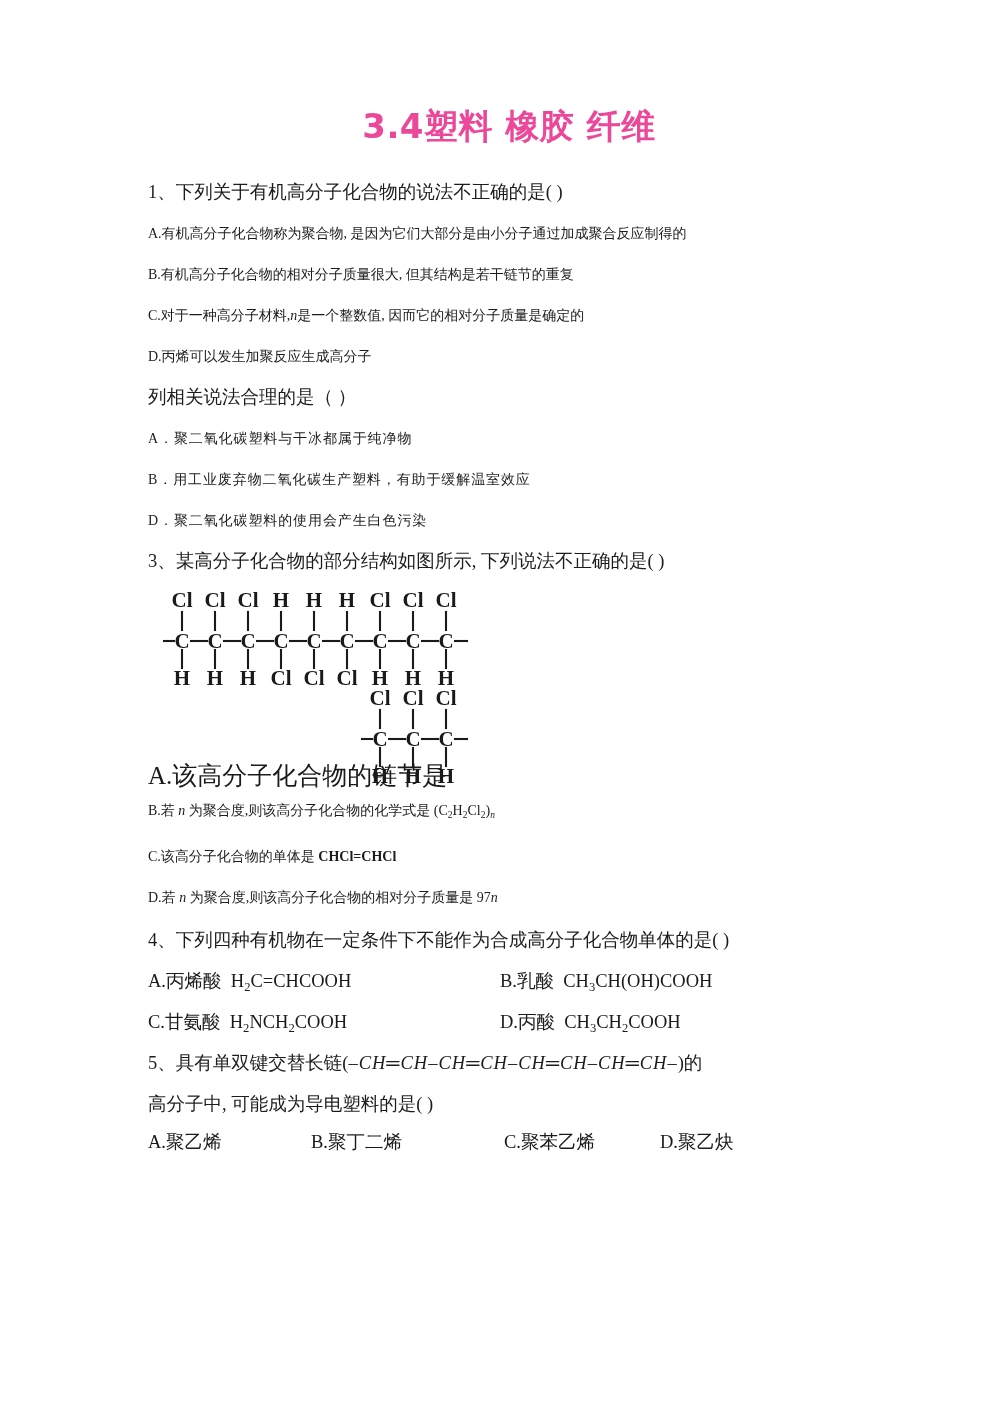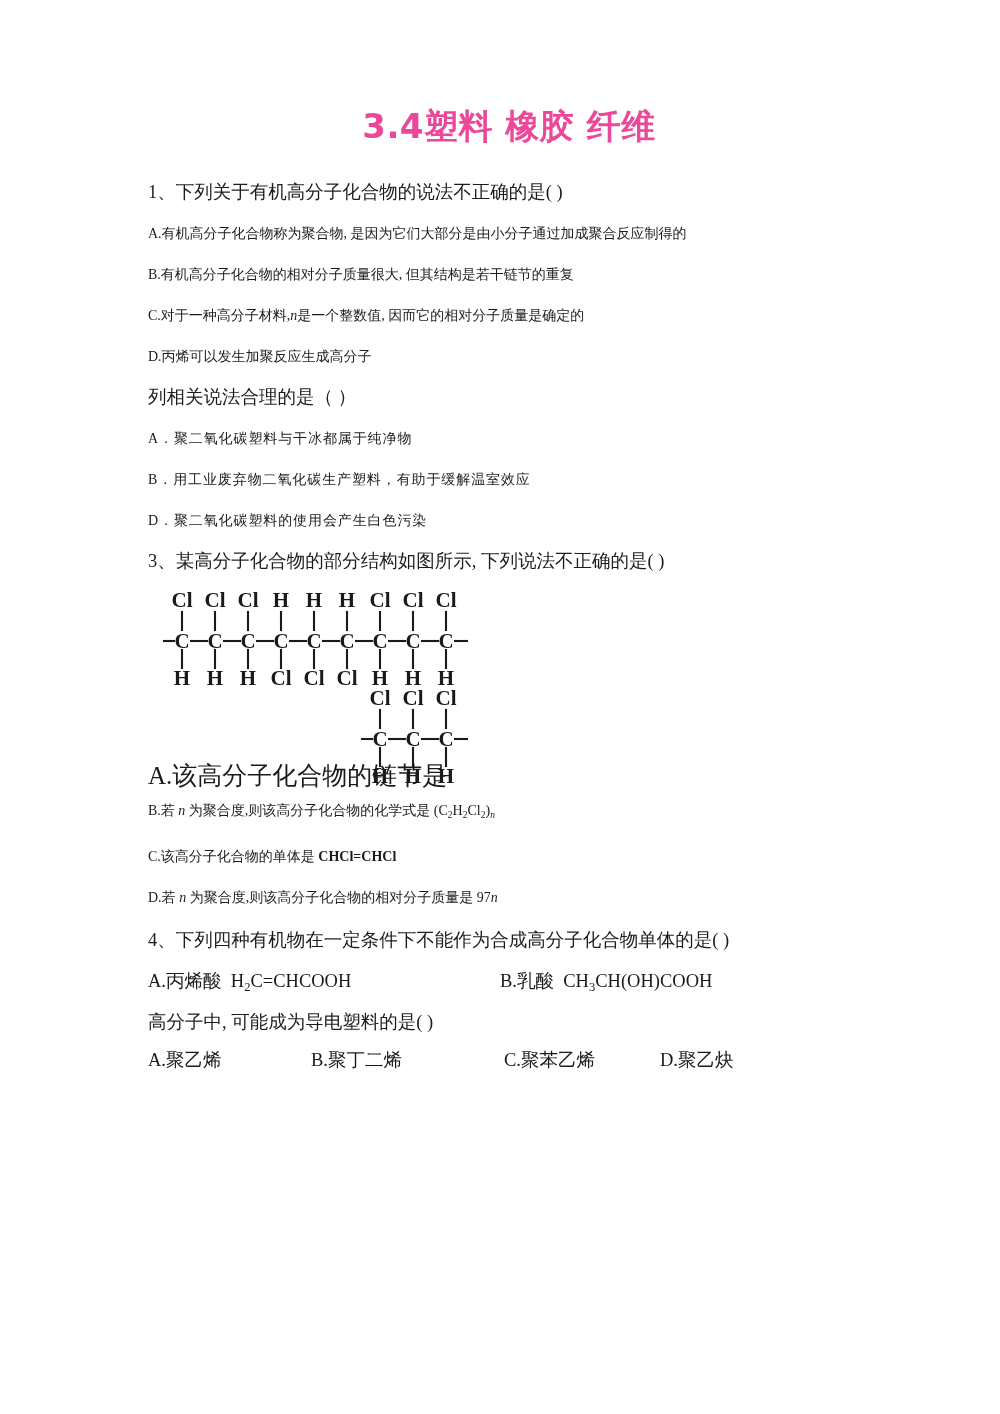--- a/index.html
+++ b/index.html
@@ -231,21 +231,32 @@
 
     <div class="line q-stem" style="margin-top:2px;">4、下列四种有机物在一定条件下不能作为合成高分子化合物单体的是(  )</div>
     <div class="cols">
       <span style="left:0px;">
         <span>A.丙烯酸</span>&nbsp;&nbsp;<span class="sf">H<sub>2</sub>C=CHCOOH</span>
       </span>
       <span style="left:352px;">
         <span>B.乳酸</span>&nbsp;&nbsp;<span class="sf">CH<sub>3</sub>CH(OH)COOH</span>
       </span>
     </div>
-
+    <div class="cols">
+      <span style="left:0px;">
+        <span>C.甘氨酸</span>&nbsp;&nbsp;<span class="sf">H<sub>2</sub>NCH<sub>2</sub>COOH</span>
+      </span>
+      <span style="left:352px;">
+        <span>D.丙酸</span>&nbsp;&nbsp;<span class="sf">CH<sub>3</sub>CH<sub>2</sub>COOH</span>
+      </span>
+    </div>
+
+    <div class="line q-stem">
+      <span>5、具有单双键交替长链(</span><span class="ital sf" style="letter-spacing:1px;">–CH═CH–CH═CH–CH═CH–CH═CH–</span><span>)的</span>
+    </div>
     <div class="line q-stem">高分子中, 可能成为导电塑料的是(        )</div>
     <div class="cols" style="height:34px;">
       <span style="left:0px; line-height:34px;">A.聚乙烯</span>
       <span style="left:163px; line-height:34px;">B.聚丁二烯</span>
       <span style="left:356px; line-height:34px;">C.聚苯乙烯</span>
       <span style="left:512px; line-height:34px;">D.聚乙炔</span>
     </div>
 
   </div>
 </div>

